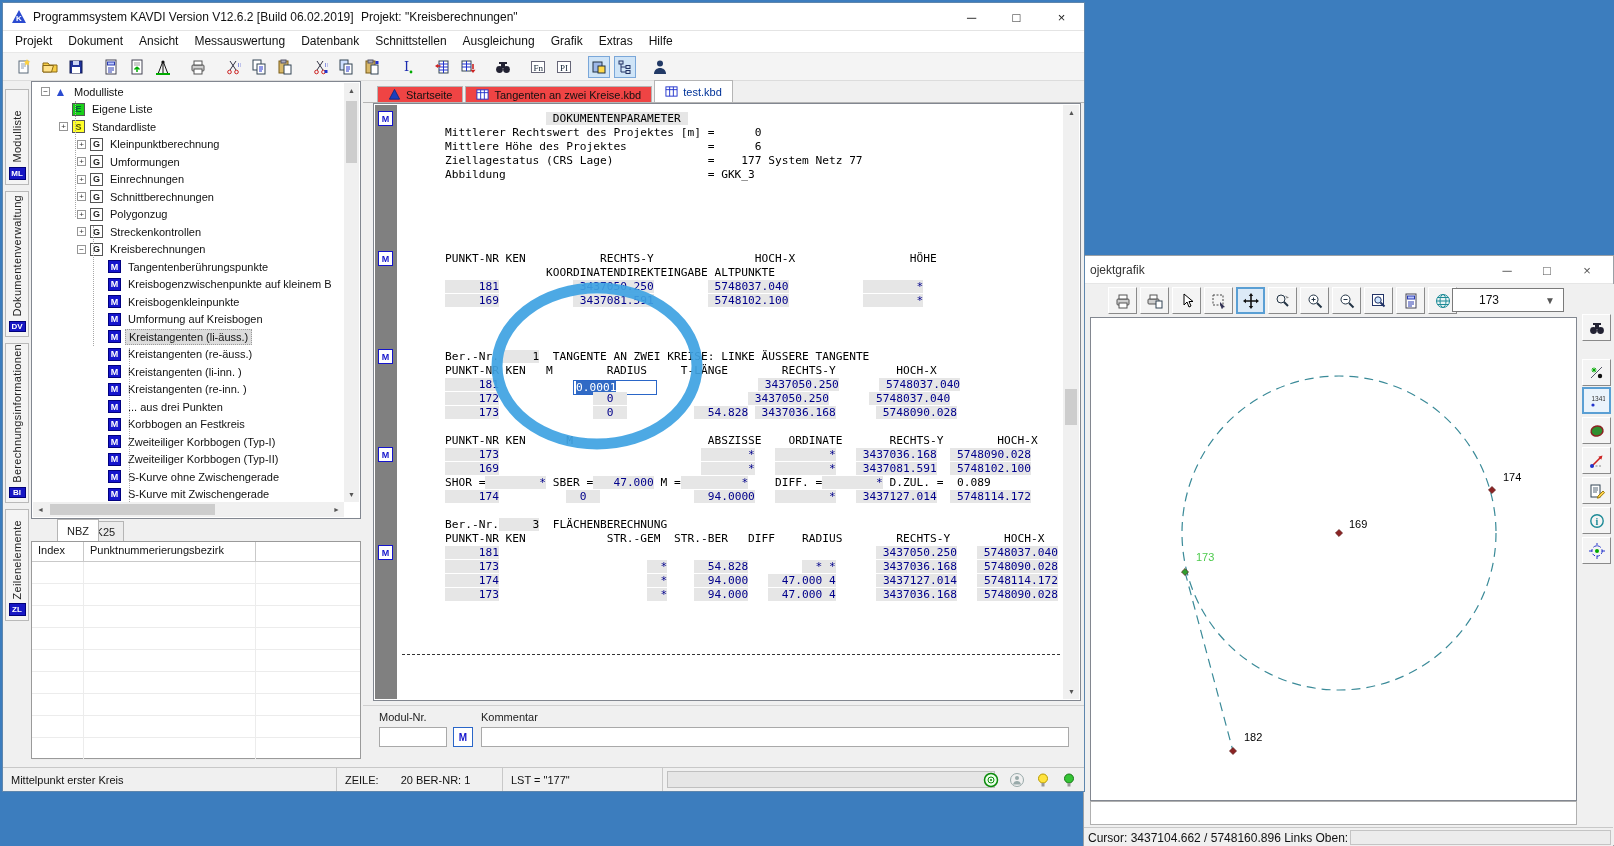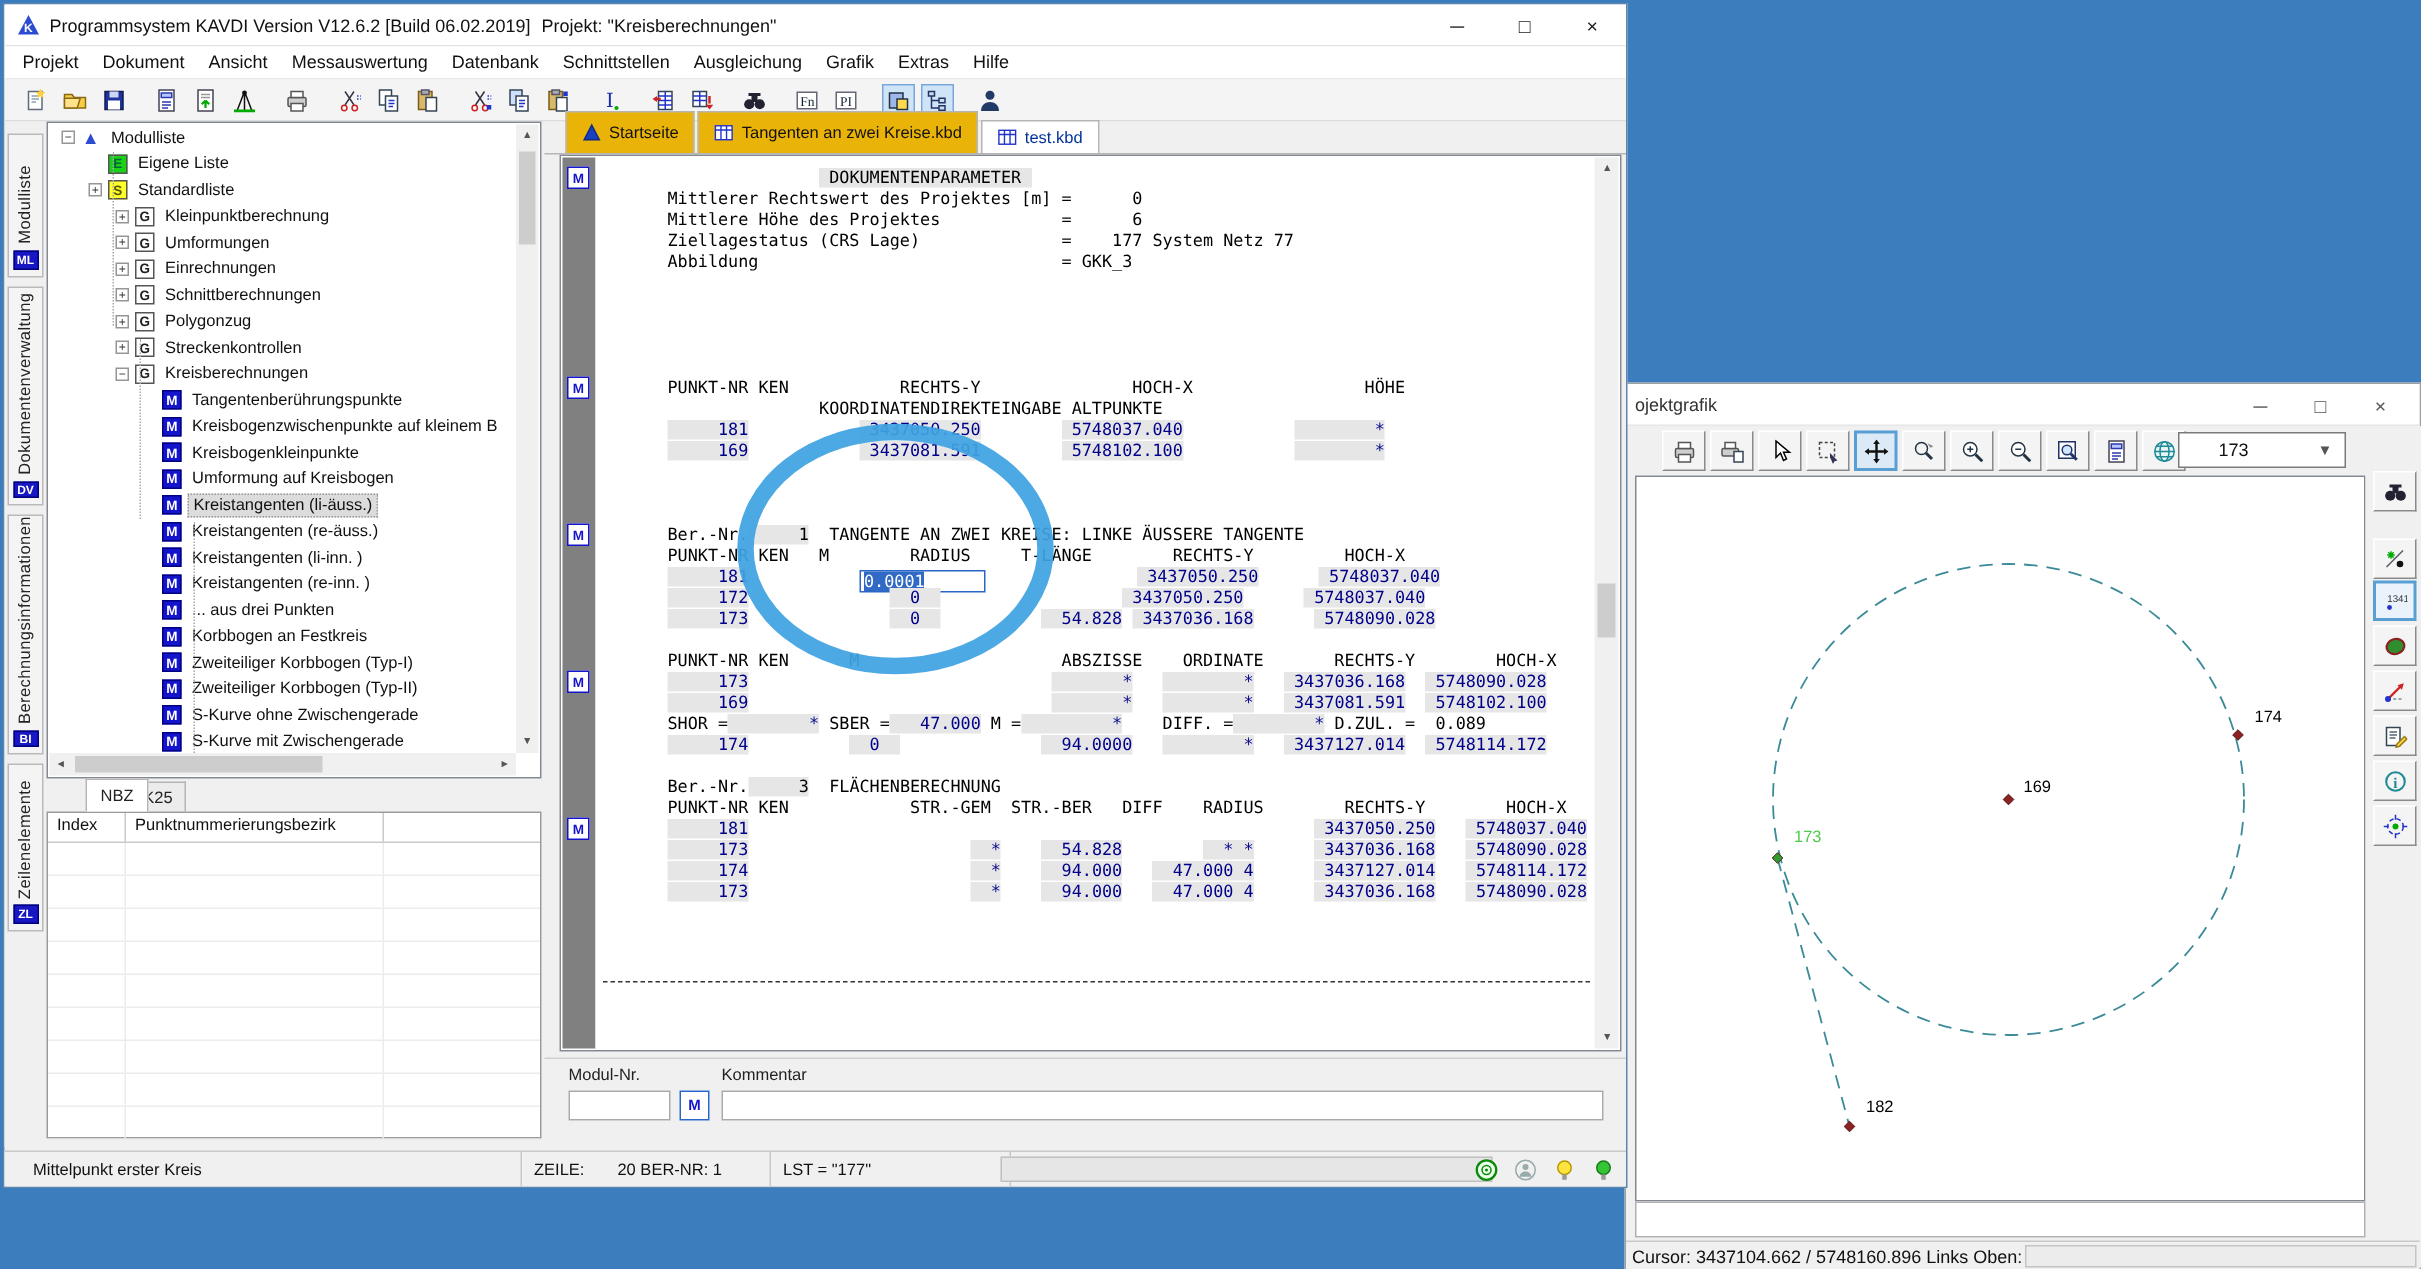--- a/index.html
+++ b/index.html
@@ -70,22 +70,22 @@
   #lltable { position:absolute; left:28px; top:538px; width:330px; height:218px; background:#fff;
              border:1px solid #9a9a9a; font-size:11px; }
   #lltable .hrow { display:flex; height:20px; border-bottom:1px solid #c9c9c9; }
   #lltable .hcell { padding:2px 6px; border-right:1px solid #c9c9c9; color:#111; }
   #lltable .rrow { display:flex; height:22px; border-bottom:1px solid #ececec; }
   #lltable .rcell { border-right:1px solid #ececec; height:100%; }
 
   
   #doctabs { position:absolute; left:360px; top:78px; width:721px; height:22px; background:#f0f0f0;
              border-bottom:1px solid #b5b5b5; display:flex; align-items:flex-end; padding-left:14px; }
-  .dtab { height:28px; display:flex; align-items:center; gap:5px; padding:0 10px; font-size:11px;
-          color:#111; background:#eab308; border:1px solid #b5b5b5; border-bottom:none; margin-right:2px; }
+  .dtab { height:16px; display:flex; align-items:center; gap:5px; padding:0 10px; font-size:11px;
+          color:#111; background:#ef4444; border:1px solid #b5b5b5; border-bottom:none; margin-right:2px; }
   .dtab.active { background:#fff; height:22px; color:#003399; }
 
   
   #docframe { position:absolute; left:370px; top:100px; width:708px; height:598px; background:#fff;
               border:1px solid #828790; }
   #gutter { position:absolute; left:1px; top:1px; width:22px; bottom:1px; background:#808080; }
   .gico { position:absolute; left:3px; width:15px; height:15px; background:#fff; border:1px solid #1414cc;
           color:#1414cc; font-size:9px; font-weight:bold; display:flex; align-items:center; justify-content:center; }
   #doctext { position:absolute; left:23px; top:1px; width:668px; bottom:1px; background:#fff; overflow:hidden;
              font-family:"DejaVu Sans Mono", monospace; font-size:11.2px; line-height:14px;
@@ -108,21 +108,21 @@
   #modpanel label { position:absolute; top:5px; }
   .field { position:absolute; top:21px; height:20px; background:#fff; border:1px solid #a9a9a9; }
   #mbtn { position:absolute; left:90px; top:21px; width:20px; height:20px; background:#fff;
           border:1px solid #2a66c8; color:#1414cc; font-weight:bold; font-size:10px;
           display:flex; align-items:center; justify-content:center; }
 
   
   #statusbar { position:absolute; left:0; bottom:0; right:0; height:24px; background:#f0f0f0;
                border-top:1px solid #c8c8c8; font-size:11px; color:#111; }
   .ssec { position:absolute; top:0; bottom:0; display:flex; align-items:center; padding-left:8px;
-          border-right:1px solid #c8c8c8;margin-left:11px; }
+          border-right:1px solid #c8c8c8; }
   .sbox { position:absolute; top:3px; bottom:3px; background:#e6e6e6; border:1px solid #c0c0c0; }
   #sicons { position:absolute; right:6px; top:2px; display:flex; gap:7px; }
   #sicons span { width:19px; height:19px; display:flex; align-items:center; justify-content:center; }
 
   
   #grafwin { position:absolute; left:1083px; top:255px; width:531px; height:591px; background:#f0f0f0;
              border:1px solid #9aa0a6; z-index:1; }
   #gtitle { position:absolute; left:0; top:0; right:0; height:28px; background:#fff;
             display:flex; align-items:center; padding-left:6px; font-size:12px; color:#333;
             border-bottom:1px solid #e6e6e6; }

